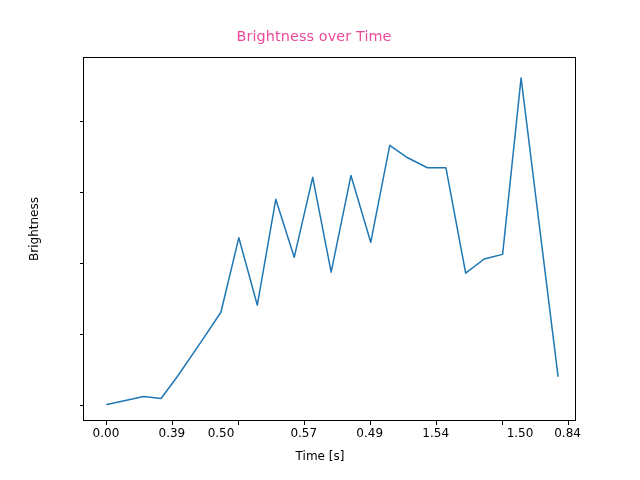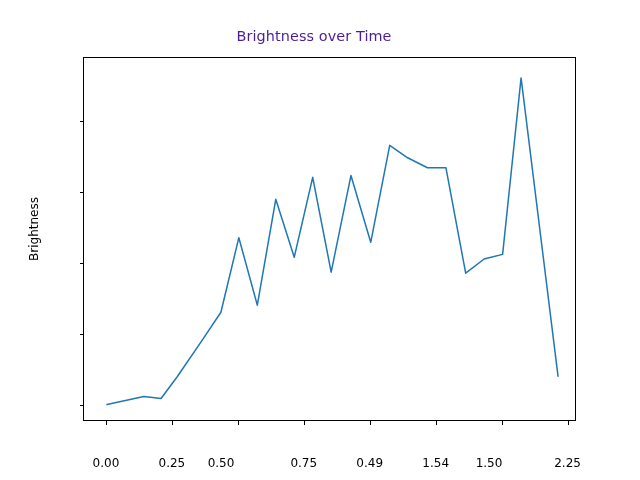--- a/index.html
+++ b/index.html
@@ -15,21 +15,21 @@
     font-family: "DejaVu Sans", sans-serif;
     overflow: hidden;
   }
   #chart-title {
     position: absolute;
     left: 0;
     top: 28px;
     width: 628px;
     text-align: center;
     font-size: 14.4px;
-    color: #4c1d95;
+    color: #ec4899;
     letter-spacing: 0.1px;
   }
   
   #plot-area {
     position: absolute;
     left: 83px;
     top: 57px;
     width: 493px;
     height: 364px;
     border: 1.1px solid #000000;
@@ -47,21 +47,20 @@
   .tick-label {
     position: absolute;
     font-size: 12px;
     color: #000000;
     white-space: nowrap;
   }
   .xtick-label {
     text-align: center;
     transform: translateX(-50%);
     top: 426px;
-    margin-top: 30px;
   }
   #ytick-wrap {
     position: absolute;
     left: 0;
     top: 0;
     width: 75px;
     height: 480px;
   }
   .tick-mark {
     position: absolute;
@@ -116,35 +115,36 @@
       <div class="tick-mark xtick-mark" style="left: 171.89px;"></div>
       <div class="tick-mark xtick-mark" style="left: 237.84px;"></div>
       <div class="tick-mark xtick-mark" style="left: 303.78px;"></div>
       <div class="tick-mark xtick-mark" style="left: 369.73px;"></div>
       <div class="tick-mark xtick-mark" style="left: 435.67px;"></div>
       <div class="tick-mark xtick-mark" style="left: 501.61px;"></div>
       <div class="tick-mark xtick-mark" style="left: 567.56px;"></div>
     </div>
   <div id="xtick-labels">
       <div class="tick-label xtick-label" style="left: 105.95px;">0.00</div>
-      <div class="tick-label xtick-label" style="left: 171.89px;">0.25</div>
+      <div class="tick-label xtick-label" style="left: 171.89px;">0.39</div>
       <div class="tick-label xtick-label" style="left: 221px;">0.50</div>
-      <div class="tick-label xtick-label" style="left: 303.78px;">0.75</div>
+      <div class="tick-label xtick-label" style="left: 303.78px;">0.57</div>
       <div class="tick-label xtick-label" style="left: 369.73px;">0.49</div>
       <div class="tick-label xtick-label" style="left: 435.67px;">1.54</div>
-      <div class="tick-label xtick-label" style="left: 489px;">1.50</div>
-      <div class="tick-label xtick-label" style="left: 567.56px;">2.25</div>
+      <div class="tick-label xtick-label" style="left: 520px;">1.50</div>
+      <div class="tick-label xtick-label" style="left: 567.56px;">0.84</div>
     </div>
 
   <div id="ytick-wrap">
     <div id="ytick-labels"></div>
   </div>
   <div id="ytick-marks">
       <div class="tick-mark ytick-mark" style="top: 405.37px;"></div>
       <div class="tick-mark ytick-mark" style="top: 334.35px;"></div>
       <div class="tick-mark ytick-mark" style="top: 263.33px;"></div>
       <div class="tick-mark ytick-mark" style="top: 192.3px;"></div>
       <div class="tick-mark ytick-mark" style="top: 121.28px;"></div>
     </div>
 
+  <div id="xlabel">Time [s]</div>
   <div id="ylabel">Brightness</div>
 
 </div>
 
 </body></html>

